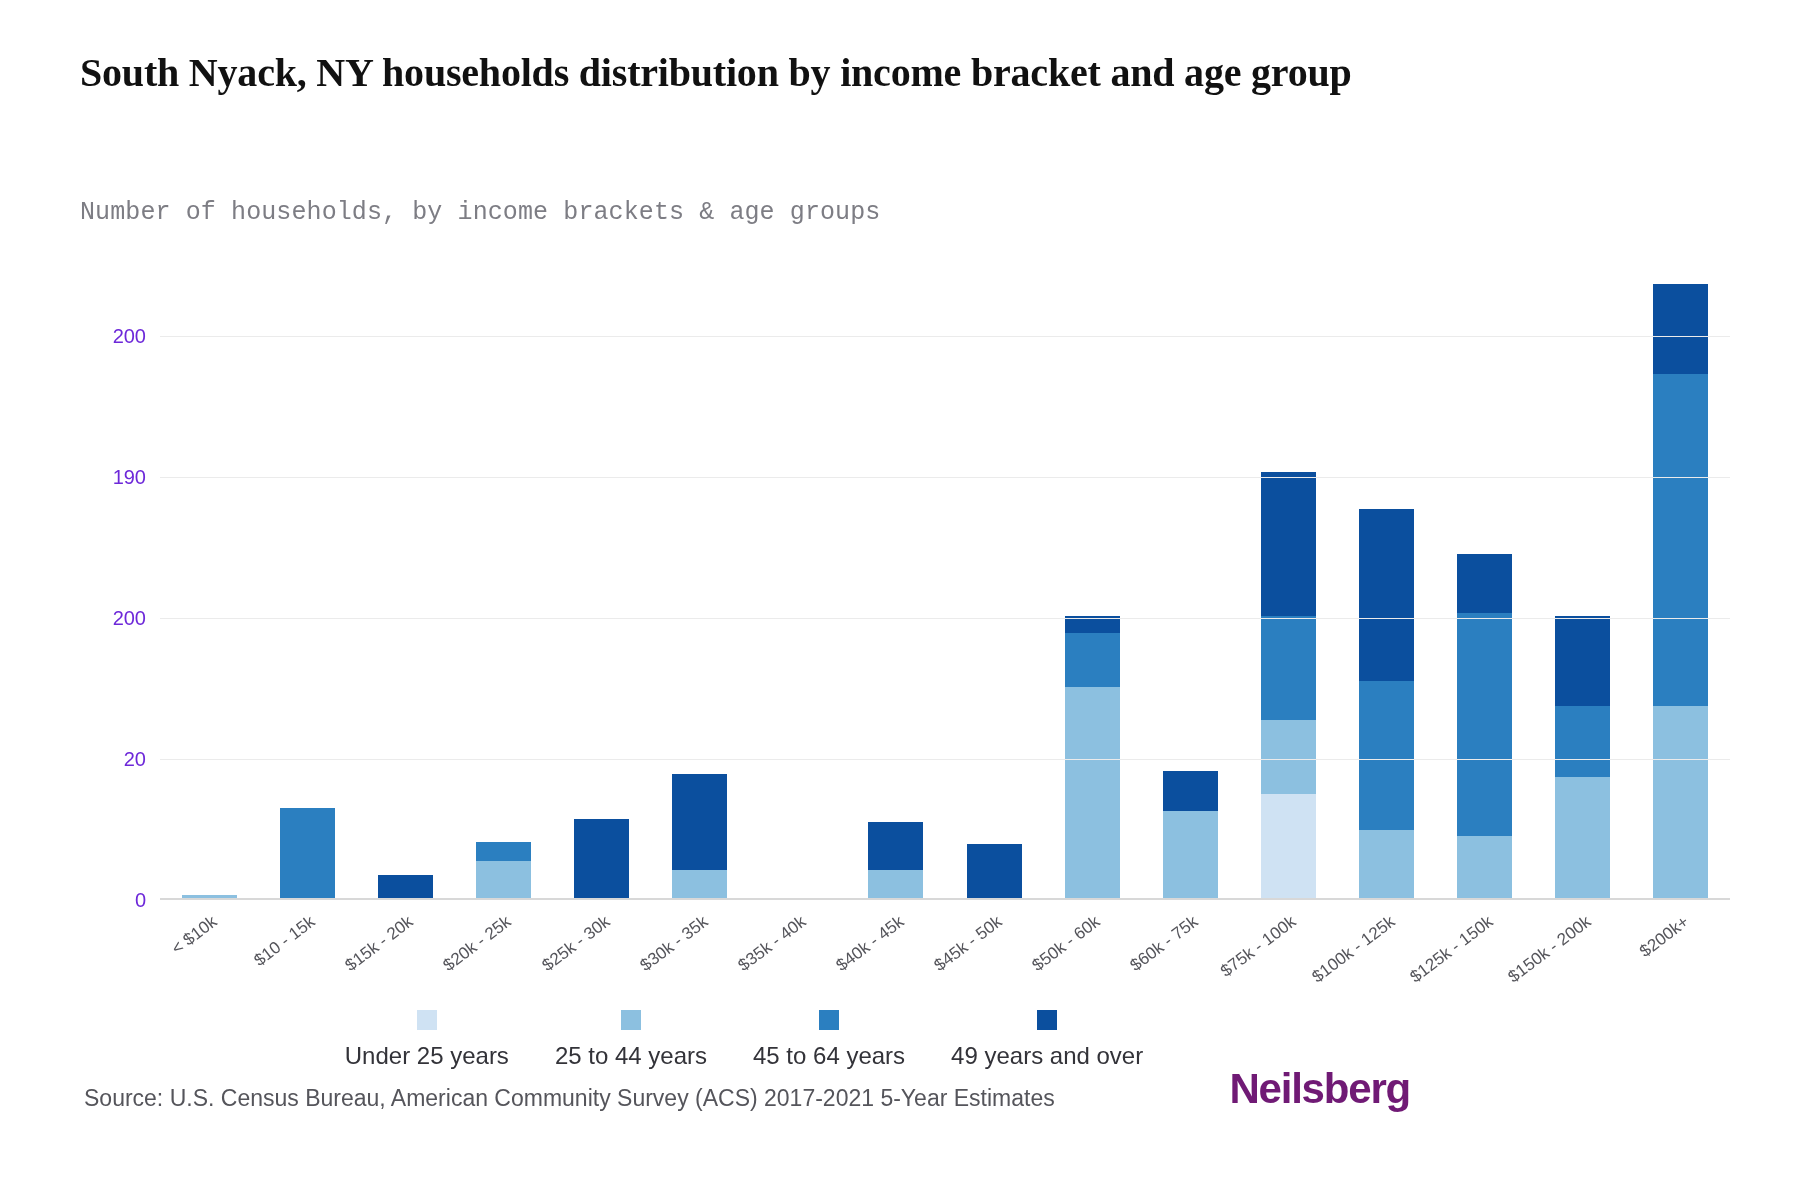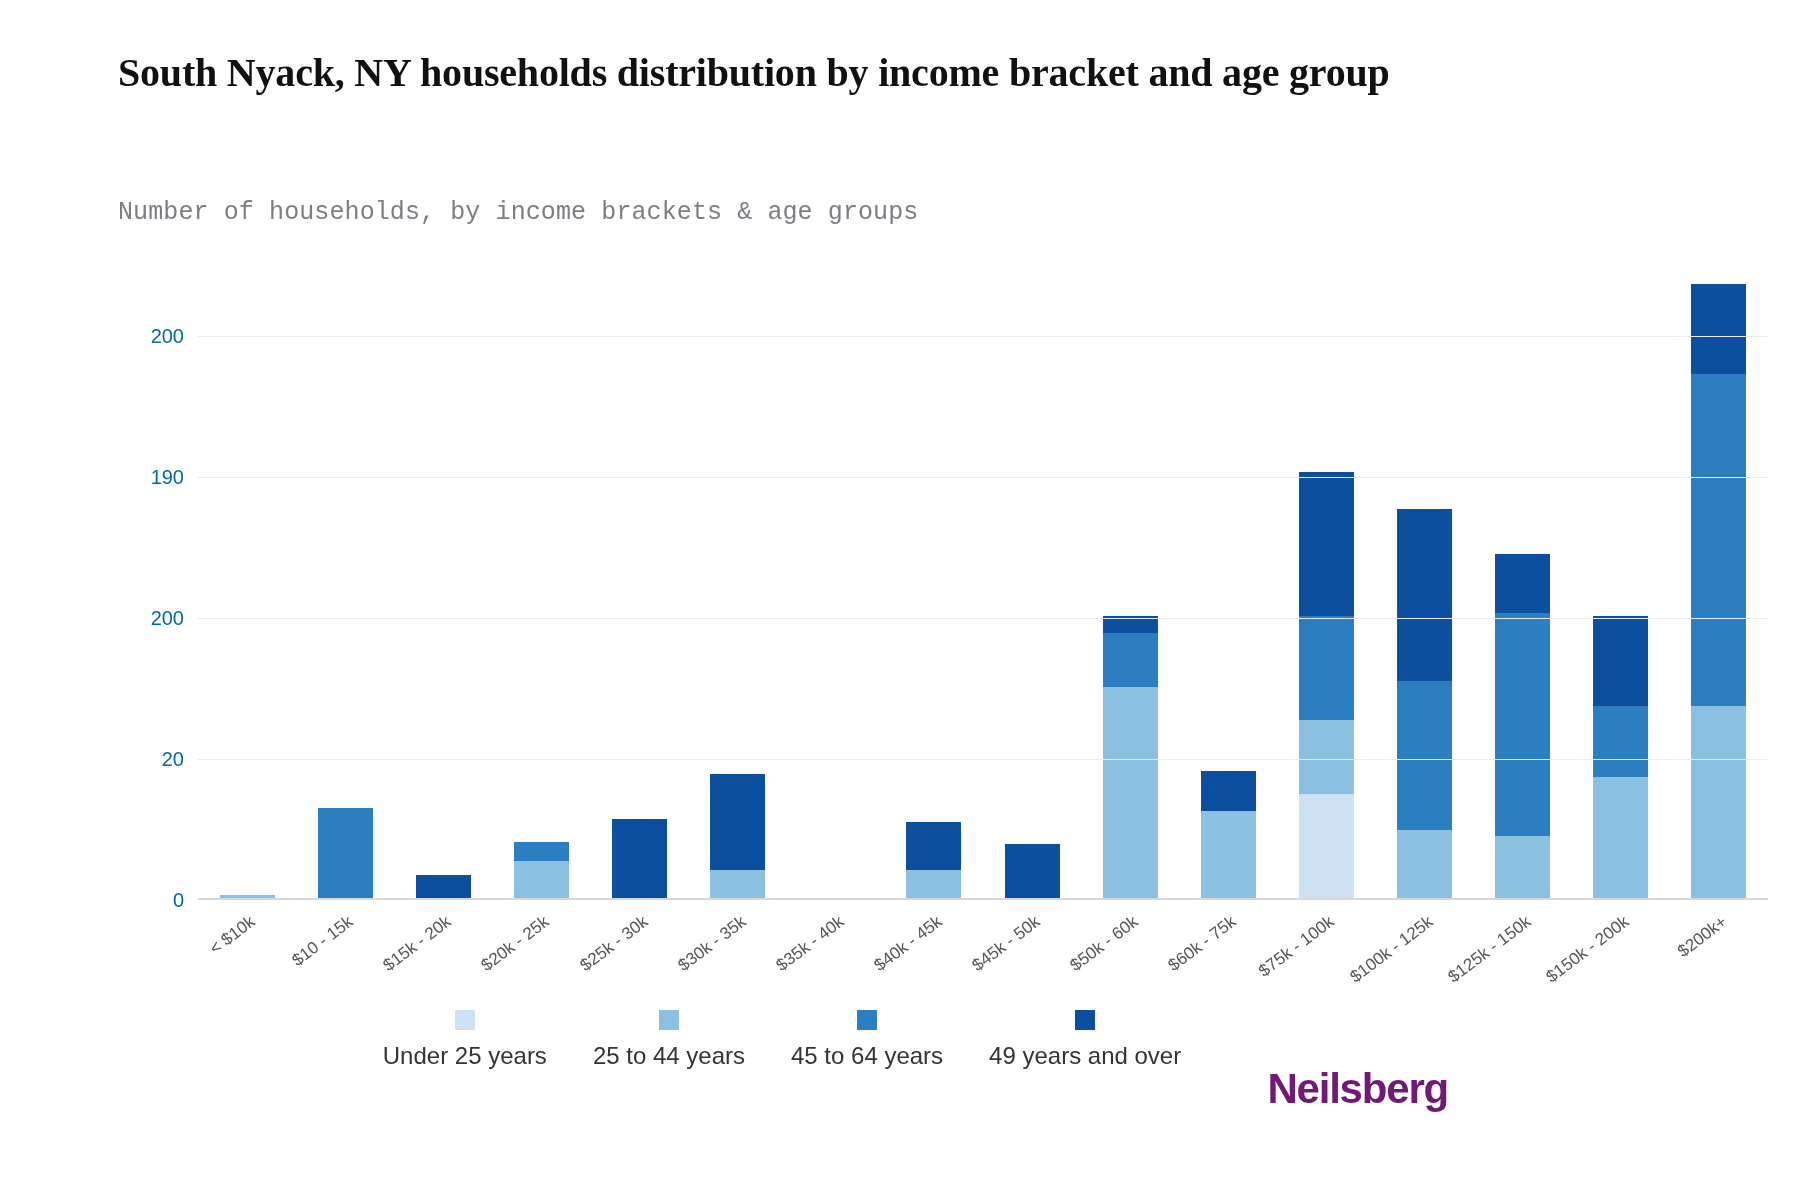--- a/index.html
+++ b/index.html
@@ -13,21 +13,20 @@
     font-family: "Liberation Sans", sans-serif;
     color: #1a1a1a;
     overflow: hidden;
   }
   .page {
     position: relative;
     width: 1488px;
     height: 1200px;
     box-sizing: border-box;
     padding: 0;
-    margin-left: 38px;
   }
   .title {
     position: absolute;
     left: 80px;
     top: 48px;
     width: 1600px;
     font-family: "Liberation Serif", serif;
     font-weight: bold;
     font-size: 40px;
     line-height: 1.25;
@@ -57,21 +56,21 @@
     left: 0;
     top: 0;
     width: 80px;
     height: 620px;
   }
   .y-tick {
     position: absolute;
     right: 14px;
     transform: translateY(-50%);
     font-size: 20px;
-    color: #0369a1;
+    color: #6d28d9;
     text-align: right;
     white-space: nowrap;
   }
   .grid-area {
     position: absolute;
     left: 80px;
     top: 0;
     right: 0;
     height: 620px;
   }
@@ -366,15 +365,16 @@
       <div class="legend-item">
         <div class="legend-swatch" style="background: rgb(43, 127, 192);"></div>
         <div class="legend-label">45 to 64 years</div>
       </div>
       <div class="legend-item">
         <div class="legend-swatch" style="background: rgb(11, 79, 158);"></div>
         <div class="legend-label">49 years and over</div>
       </div>
     </div>
 
+  <div class="source">Source: U.S. Census Bureau, American Community Survey (ACS) 2017-2021 5-Year Estimates</div>
   <div class="brand">Neilsberg</div>
 
 </div>
 
 </body></html>

